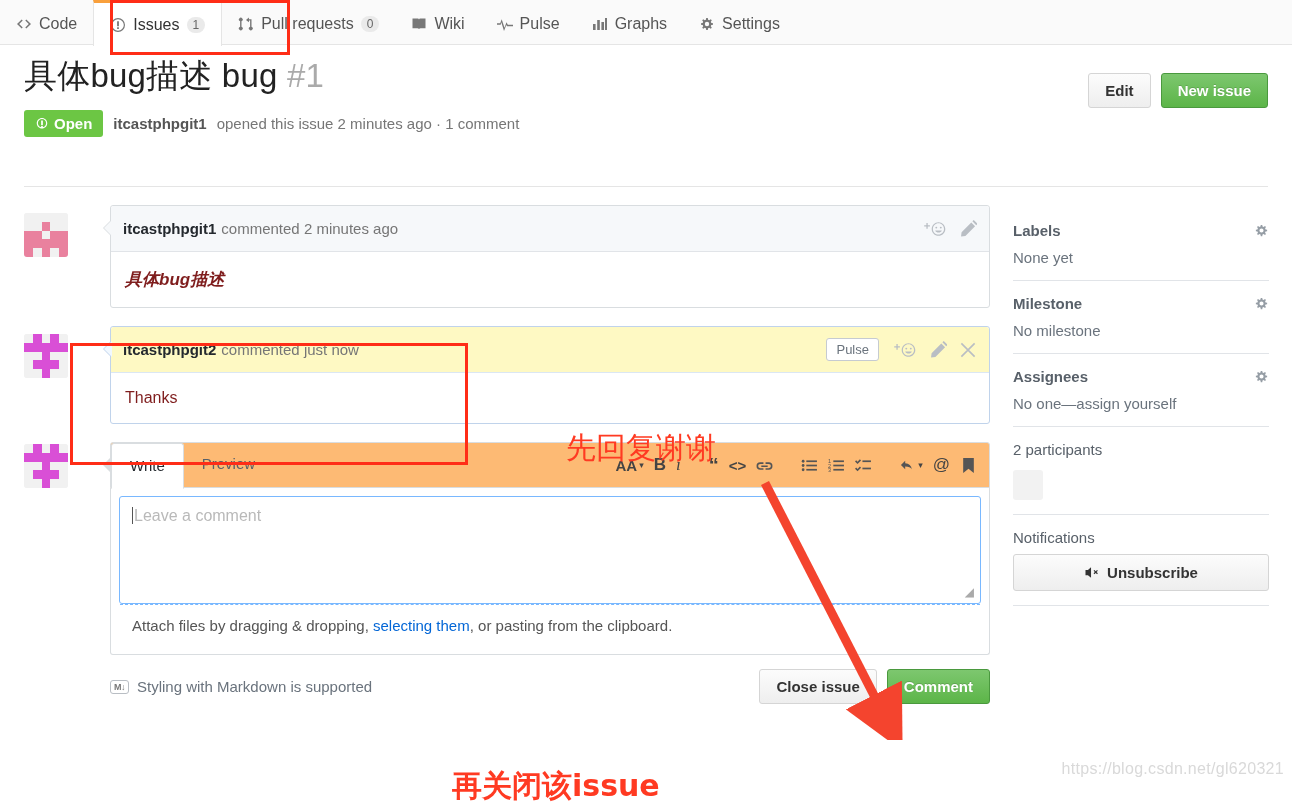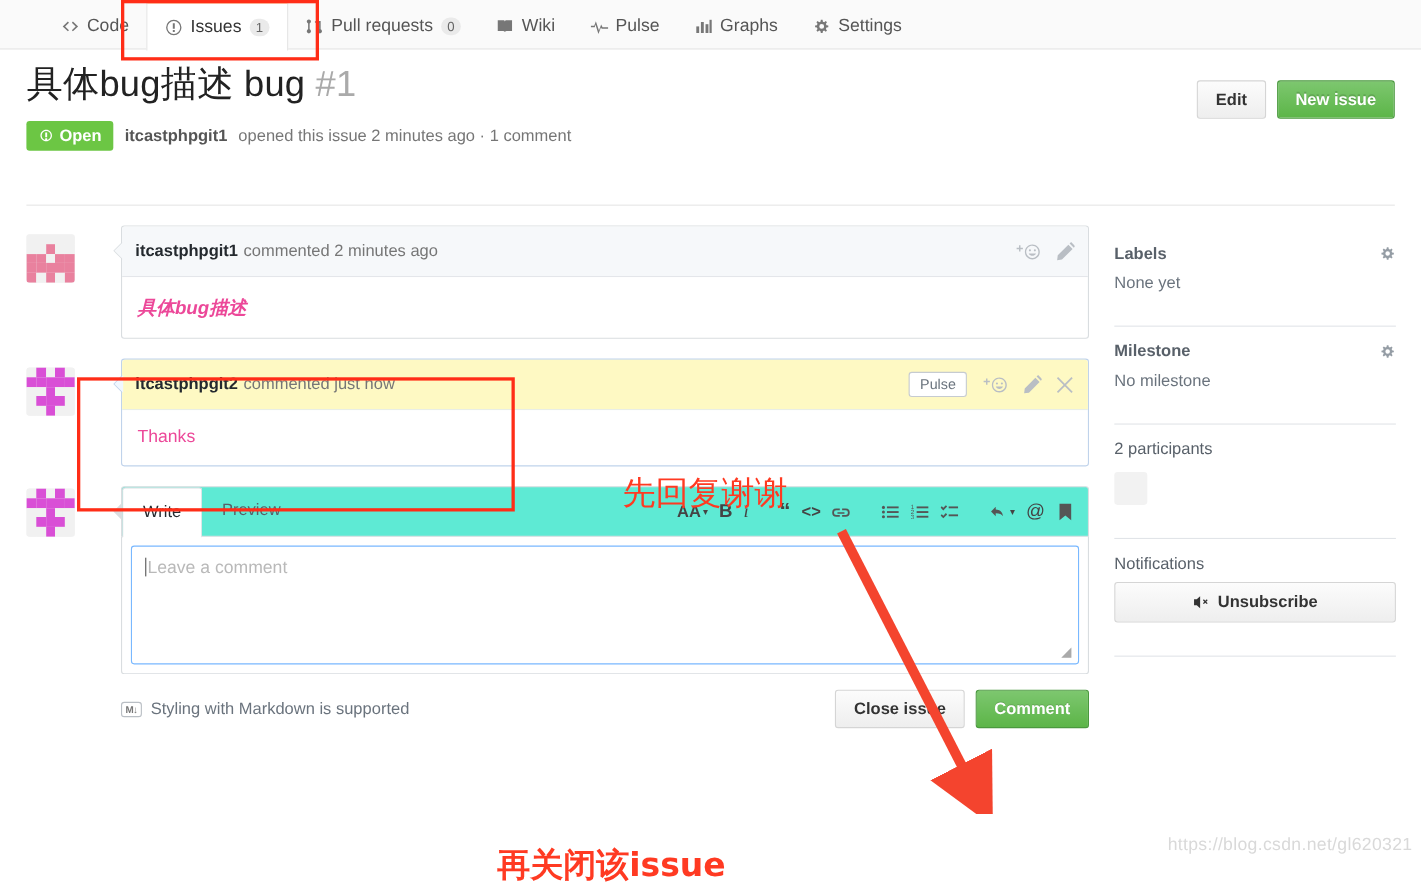--- a/index.html
+++ b/index.html
@@ -12,21 +12,21 @@
     color: #333;
   }
   #root { position: relative; width: 1292px; height: 804px; background:#fff; }
 
   
   .navbar {
     position: absolute; left: 0; top: 0; width: 1292px; height: 45px;
     background: #fafafa;
     border-bottom: 1px solid #e5e5e5;
   }
-  .nav-inner { display: flex; align-items: center; height: 45px; padding-left: 40px; }
+  .nav-inner { display: flex; align-items: center; height: 45px; }
   .nav-tab {
     display: flex; align-items: center; gap: 7px;
     padding: 0 16px; height: 45px;
     font-size: 16px; color: #555; cursor: pointer;
     border-top: 3px solid transparent;
     position: relative;
   }
   .nav-tab .tab-label { white-space: nowrap; }
   .nav-tab.active {
     background: #ffffff;
@@ -94,27 +94,27 @@
   }
   .cmt-head.alt { background:#fef9c3; border-bottom:1px solid #dbe7f3; }
   .cmt-box.alt { border-color:#c0d3eb; }
   .cmt-box.alt:after { border-right-color:#f1f8ff; }
   .cmt-box.alt:before { border-right-color:#c0d3eb; }
   .cmt-author { color:#24292e; font-weight:bold; margin-right: 5px; }
   .cmt-head-actions { margin-left:auto; display:flex; align-items:center; gap: 12px; color:#bbb; }
   .owner-tag { border:1px solid #c6cbd1; border-radius:3px; color:#6a737d; font-size:13px; padding:3px 9px; background:#fff; }
   .ico { width:18px; height:18px; display:inline-block; color:#b9bec4; }
   .ico svg { display:block; width:100%; height:100%; fill: currentColor; }
-  .cmt-body { padding: 16px 14px; font-size: 16px; color:#ec4899; min-height: 48px; }
+  .cmt-body { padding: 16px 14px; font-size: 16px; color:#7f1d1d; min-height: 48px; }
   .cmt-body.bi { font-weight: bold; font-style: italic; font-size:17px; }
 
   
   .form-row { position:relative; margin-top: 14px; }
   .form-box { margin-left: 86px; position: relative; }
-  .tabnav { display:flex; align-items:center; height: 46px; border-bottom:1px solid #d9dde0; background:#5eead4; border:1px solid #d9dde0; border-bottom:1px solid #d9dde0; border-radius:3px 3px 0 0; padding-left: 8px; position:relative; }
+  .tabnav { display:flex; align-items:center; height: 46px; border-bottom:1px solid #d9dde0; background:#fdba74; border:1px solid #d9dde0; border-bottom:1px solid #d9dde0; border-radius:3px 3px 0 0; padding-left: 8px; position:relative; }
   .tabnav:before {
     content:""; position:absolute; left:-8px; top: 14px;
     width:0;height:0; border-top:8px solid transparent; border-bottom:8px solid transparent;
     border-right:8px solid #d9dde0;
   }
   .wtab { font-size:15px; color:#586069; padding: 0 18px; line-height: 44px; height:46px; cursor:pointer; }
   .wtab.sel { background:#fff; border:1px solid #d9dde0; border-bottom:1px solid #fff; border-radius:3px 3px 0 0; margin-bottom:-1px; color:#24292e; margin-left:-8px;}
   .md-tools { margin-left:auto; display:flex; align-items:center; gap: 0; padding-right: 12px; color:#586069; }
   .tool-group { display:flex; align-items:center; gap: 10px; padding: 0 14px; }
   .tool { color:#444; cursor:pointer; display:flex; align-items:center; font-size:16px; }
@@ -128,21 +128,21 @@
   .caret { display:inline-block; width:1px; height:17px; background:#555; vertical-align:-3px; margin-right:1px; }
   .resize-grip { position:absolute; right:6px; bottom:4px; color:#aaa; font-size:12px; }
   .dropzone { border-top: 1px dashed #79b8ff; margin: 0 1px; padding: 12px 12px 12px 12px; font-size: 15px; color:#555; }
   .dropzone a { color:#0366d6; text-decoration:none; }
   .form-foot { display:flex; align-items:center; margin-top: 14px; }
   .md-note { display:flex; align-items:center; gap:8px; font-size: 15px; color:#6a737d; }
   .md-badge { border:1px solid #b9bec4; border-radius:3px; color:#777; font-size:9px; font-weight:bold; padding:1px 3px; line-height:10px; letter-spacing:-.5px;}
   .foot-btns { margin-left:auto; display:flex; gap:10px; }
 
   
-  .side-sec { padding-bottom: 30px; margin-bottom: 14px; border-bottom: 1px solid #e1e4e8; }
+  .side-sec { padding-bottom: 14px; margin-bottom: 14px; border-bottom: 1px solid #e1e4e8; }
   .side-sec.nobord { border-bottom:none; }
   .side-head { display:flex; align-items:center; font-size:15px; font-weight:bold; color:#586069; }
   .side-head .gear { margin-left:auto; color:#959da5; }
   .side-head .gear svg { width:15px; height:15px; fill:currentColor; display:block; }
   .side-val { margin-top: 10px; font-size: 15px; color:#6a737d; }
   .side-plain { font-size:15px; color:#586069; }
   .part-avatar { width: 30px; height: 30px; border-radius:3px; overflow:hidden; background:#f2f2f2; margin-top: 12px; }
   .btn-wide { display:flex; align-items:center; justify-content:center; gap:8px; width:100%; padding: 9px 0; margin-top: 8px;
     background: linear-gradient(#fcfcfc,#eee); border:1px solid #d5d5d5; border-radius:3px; font-size:15px; font-weight:bold; color:#333; cursor:pointer; }
   .btn-wide svg { width:15px; height:15px; fill:#333; }
@@ -460,20 +460,23 @@
                   </svg>
               </span>
             </div>
           </div>
         </div>
         <div class="editor-wrap">
           <div class="editor">
             <span class="caret"></span><span>Leave a comment</span>
             <span class="resize-grip">◢</span>
           </div>
+          <div class="dropzone">
+            <span>Attach files by dragging &amp; dropping, </span><a href="#">selecting them</a><span>, or pasting from the clipboard.</span>
+          </div>
         </div>
         <div class="form-foot">
           <div class="md-note">
             <span class="md-badge">M↓</span>
             <span>Styling with Markdown is supported</span>
           </div>
           <div class="foot-btns">
             <div class="btn btn-grey">Close issue</div>
             <div class="btn btn-green">Comment</div>
           </div>
@@ -500,20 +503,31 @@
         <span>Milestone</span>
         <span class="gear">
           <svg viewBox="0 0 16 16">
               <path d="M14 8.8v-1.6l-1.7-.3a4.6 4.6 0 0 0-.5-1.2l1-1.4-1.1-1.1-1.4 1a4.6 4.6 0 0 0-1.2-.5L8.8 2H7.2l-.3 1.7a4.6 4.6 0 0 0-1.2.5l-1.4-1-1.1 1.1 1 1.4a4.6 4.6 0 0 0-.5 1.2L2 7.2v1.6l1.7.3c.1.4.3.8.5 1.2l-1 1.4 1.1 1.1 1.4-1c.4.2.8.4 1.2.5l.3 1.7h1.6l.3-1.7c.4-.1.8-.3 1.2-.5l1.4 1 1.1-1.1-1-1.4c.2-.4.4-.8.5-1.2l1.7-.3zM8 10.2A2.2 2.2 0 1 1 8 5.8a2.2 2.2 0 0 1 0 4.4z"></path>
             </svg>
         </span>
       </div>
       <div class="side-val">No milestone</div>
     </div>
 
+    <div class="side-sec">
+      <div class="side-head">
+        <span>Assignees</span>
+        <span class="gear">
+          <svg viewBox="0 0 16 16">
+              <path d="M14 8.8v-1.6l-1.7-.3a4.6 4.6 0 0 0-.5-1.2l1-1.4-1.1-1.1-1.4 1a4.6 4.6 0 0 0-1.2-.5L8.8 2H7.2l-.3 1.7a4.6 4.6 0 0 0-1.2.5l-1.4-1-1.1 1.1 1 1.4a4.6 4.6 0 0 0-.5 1.2L2 7.2v1.6l1.7.3c.1.4.3.8.5 1.2l-1 1.4 1.1 1.1 1.4-1c.4.2.8.4 1.2.5l.3 1.7h1.6l.3-1.7c.4-.1.8-.3 1.2-.5l1.4 1 1.1-1.1-1-1.4c.2-.4.4-.8.5-1.2l1.7-.3zM8 10.2A2.2 2.2 0 1 1 8 5.8a2.2 2.2 0 0 1 0 4.4z"></path>
+            </svg>
+        </span>
+      </div>
+      <div class="side-val">No one—assign yourself</div>
+    </div>
 
     <div class="side-sec">
       <div class="side-plain">2 participants</div>
       <div class="part-avatar">
           <div class="grid" id="av4"><i style="background: rgb(241, 241, 241);"></i><i style="background: rgb(241, 241, 241);"></i><i style="background: rgb(241, 241, 241);"></i><i style="background: rgb(241, 241, 241);"></i><i style="background: rgb(241, 241, 241);"></i><i style="background: rgb(241, 241, 241);"></i><i style="background: rgb(241, 241, 241);"></i><i style="background: rgb(233, 129, 158);"></i><i style="background: rgb(241, 241, 241);"></i><i style="background: rgb(241, 241, 241);"></i><i style="background: rgb(233, 129, 158);"></i><i style="background: rgb(233, 129, 158);"></i><i style="background: rgb(241, 241, 241);"></i><i style="background: rgb(233, 129, 158);"></i><i style="background: rgb(233, 129, 158);"></i><i style="background: rgb(233, 129, 158);"></i><i style="background: rgb(233, 129, 158);"></i><i style="background: rgb(233, 129, 158);"></i><i style="background: rgb(233, 129, 158);"></i><i style="background: rgb(233, 129, 158);"></i><i style="background: rgb(233, 129, 158);"></i><i style="background: rgb(241, 241, 241);"></i><i style="background: rgb(233, 129, 158);"></i><i style="background: rgb(241, 241, 241);"></i><i style="background: rgb(233, 129, 158);"></i></div>
         </div>
     </div>
 
     <div class="side-sec">
       <div class="side-plain">Notifications</div>

